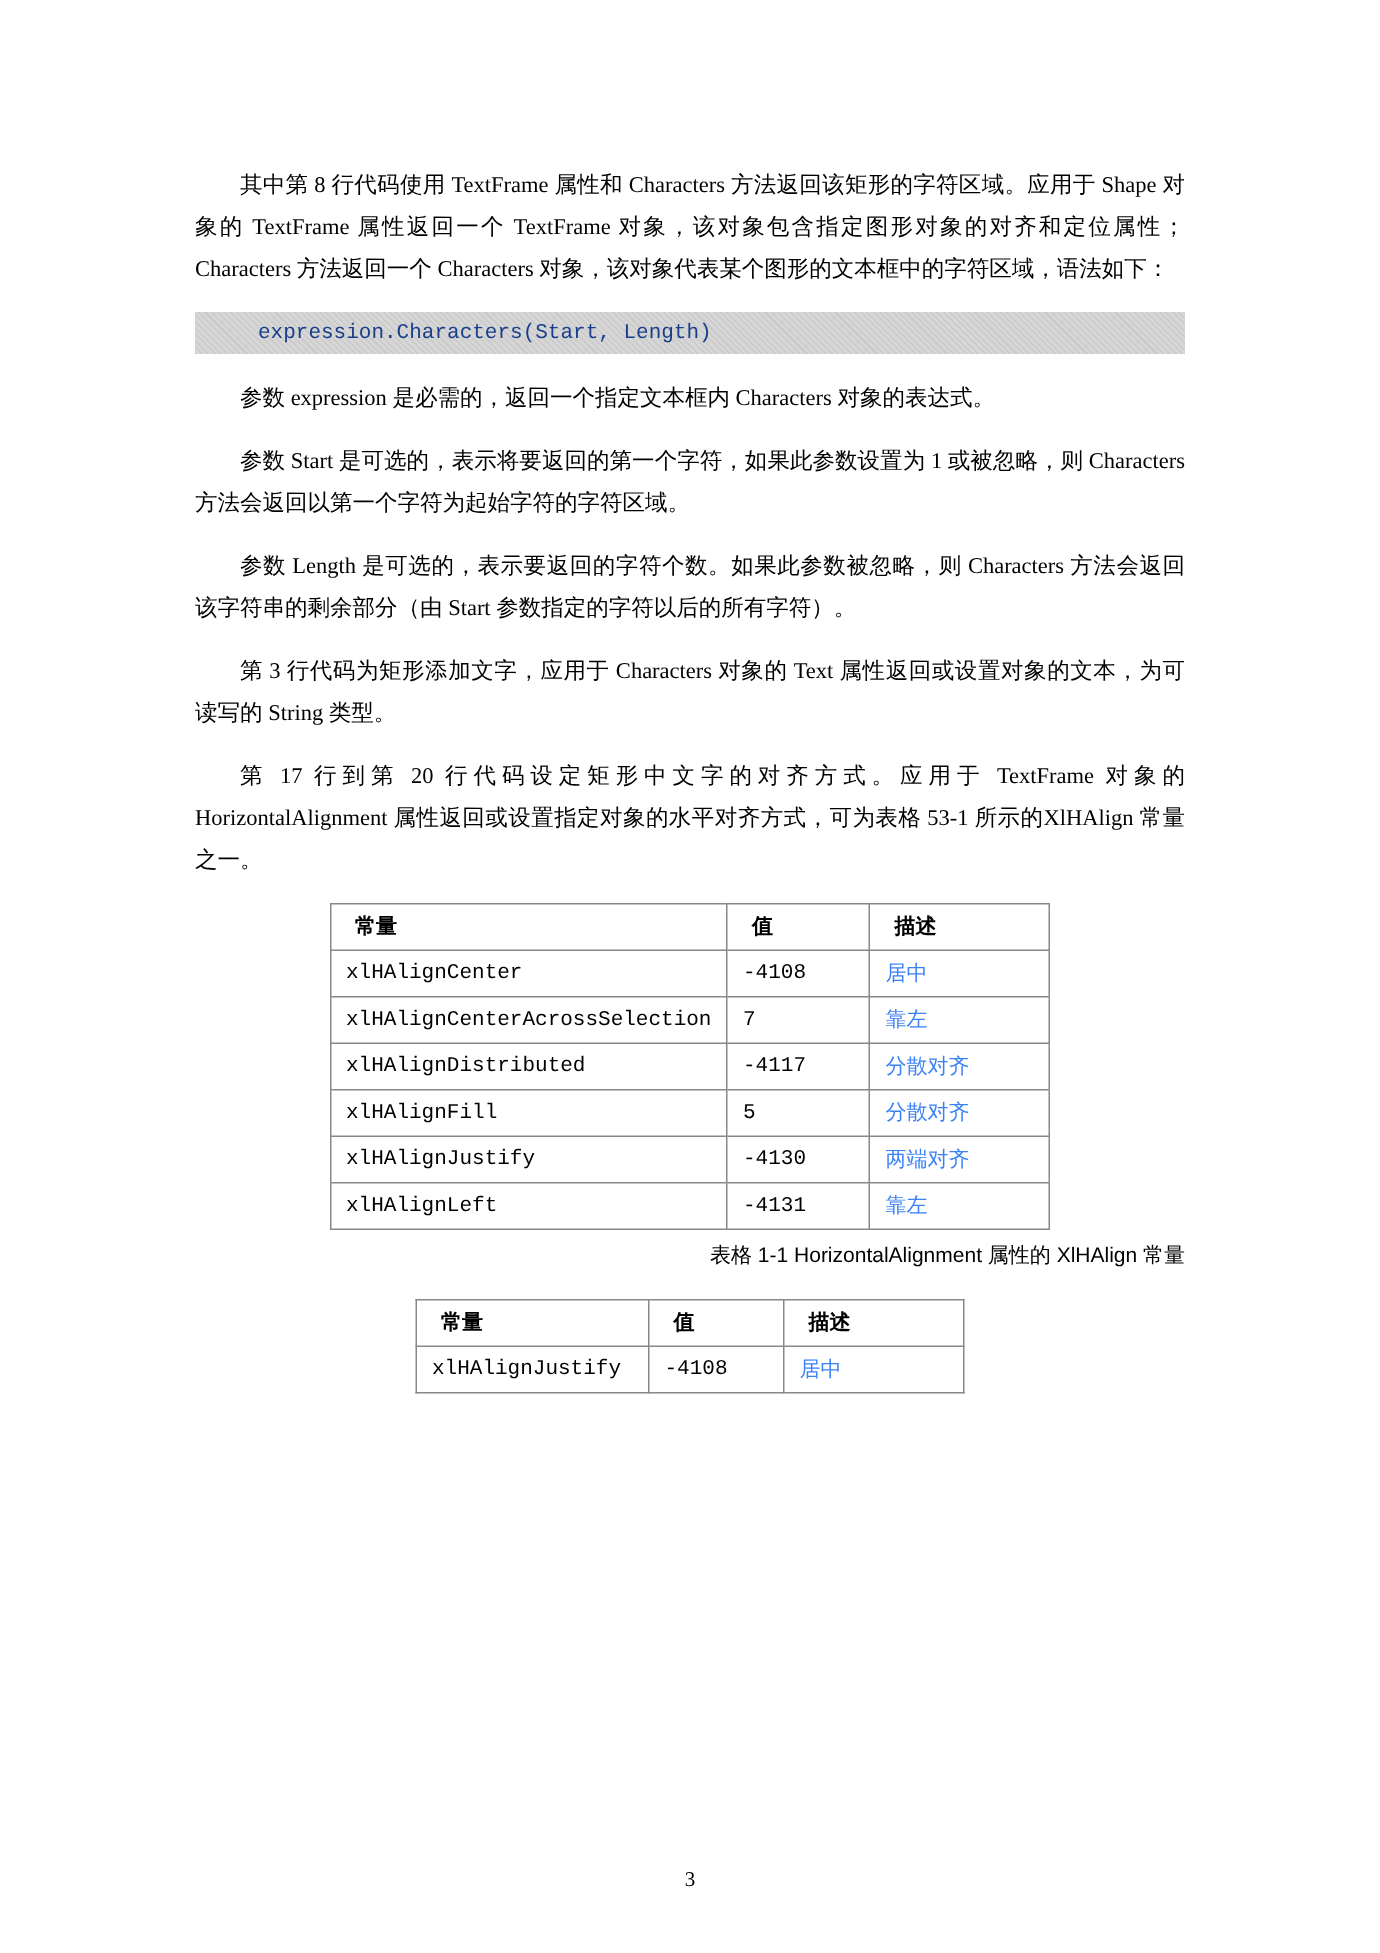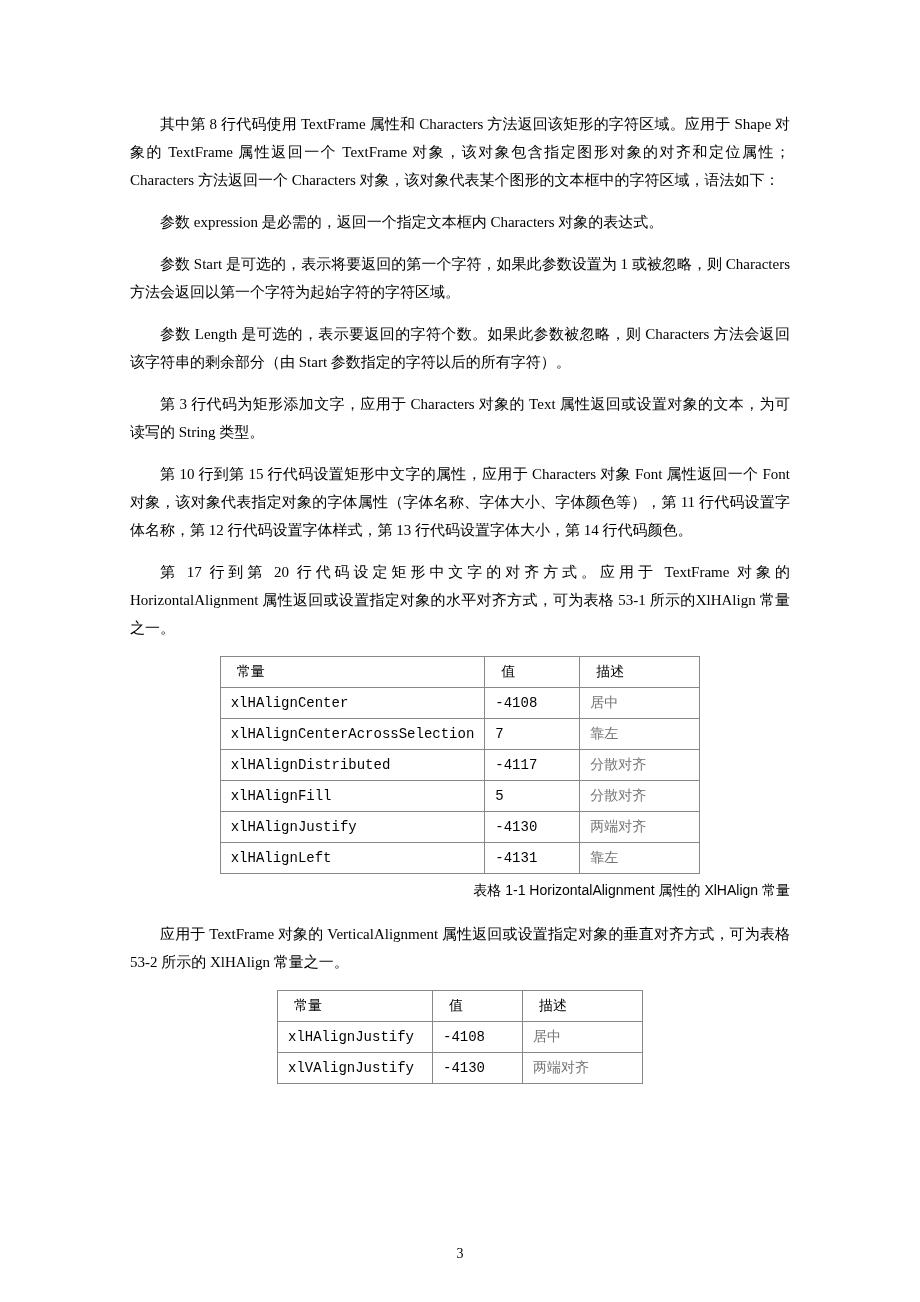--- a/index.html
+++ b/index.html
@@ -50,26 +50,26 @@
     font-family: Arial, "SimSun", sans-serif;
   }
   table.doc-table th,
   table.doc-table td {
     border: 1px solid #888;
     padding: 6px 10px;
     text-align: left;
     vertical-align: middle;
   }
   table.doc-table th {
-    font-weight: normal;
+    font-weight: bold;
     font-family: "SimSun", serif;
     padding-left: 16px;
   }
   table.doc-table td.desc {
-    color: #737373;
+    color: #3b82f6;
     font-family: Liberation Mono, monospace;
   }
   .table-caption {
     text-align: right;
     font-size: 14px;
     margin: 8px 0 20px 0;
     font-family: Arial, "SimSun", sans-serif;
   }
   .page-number {
     position: absolute;
@@ -89,30 +89,30 @@
   .t2 col.c2 { width: 90px; }
   .t2 col.c3 { width: 120px; }
 </style>
 </head>
 <body>
 
 <div class="page">
 
   <p class="para">其中第 8 行代码使用 TextFrame 属性和 Characters 方法返回该矩形的字符区域。应用于 Shape 对象的 TextFrame 属性返回一个 TextFrame 对象，该对象包含指定图形对象的对齐和定位属性；Characters 方法返回一个 Characters 对象，该对象代表某个图形的文本框中的字符区域，语法如下：</p>
 
+  <div class="codeblock">expression.Characters(Start, Length)</div>
 
   <p class="para">参数 expression 是必需的，返回一个指定文本框内 Characters 对象的表达式。</p>
 
   <p class="para">参数 Start 是可选的，表示将要返回的第一个字符，如果此参数设置为 1 或被忽略，则 Characters 方法会返回以第一个字符为起始字符的字符区域。</p>
 
   <p class="para">参数 Length 是可选的，表示要返回的字符个数。如果此参数被忽略，则 Characters 方法会返回该字符串的剩余部分（由 Start 参数指定的字符以后的所有字符）。</p>
 
   <p class="para">第 3 行代码为矩形添加文字，应用于 Characters 对象的 Text 属性返回或设置对象的文本，为可读写的 String 类型。</p>
 
-  <p class="para">第 10 行到第 15 行代码设置矩形中文字的属性，应用于 Characters 对象 Font 属性返回一个 Font 对象，该对象代表指定对象的字体属性（字体名称、字体大小、字体颜色等），第 11 行代码设置字体名称，第 12 行代码设置字体样式，第 13 行代码设置字体大小，第 14 行代码颜色。</p>
 
   <p class="para">第 17 行到第 20 行代码设定矩形中文字的对齐方式。应用于 TextFrame 对象的HorizontalAlignment 属性返回或设置指定对象的水平对齐方式，可为表格 53-1 所示的XlHAlign 常量之一。</p>
 
   <table class="doc-table t1">
     <colgroup>
         <col class="c1">
         <col class="c2">
         <col class="c3">
       </colgroup>
     <thead>
@@ -151,43 +151,37 @@
       <tr>
         <td class="latin">xlHAlignLeft</td>
         <td class="latin">-4131</td>
         <td class="desc">靠左</td>
       </tr>
     </tbody>
   </table>
 
   <div class="table-caption">表格 1-1 HorizontalAlignment 属性的 XlHAlign 常量</div>
 
-  <p class="para">应用于 TextFrame 对象的 VerticalAlignment 属性返回或设置指定对象的垂直对齐方式，可为表格 53-2 所示的 XlHAlign 常量之一。</p>
 
   <table class="doc-table t2">
     <colgroup>
         <col class="c1">
         <col class="c2">
         <col class="c3">
       </colgroup>
     <thead>
       <tr>
         <th>常量</th>
         <th>值</th>
         <th>描述</th>
       </tr>
     </thead>
     <tbody>
       <tr>
         <td class="latin">xlHAlignJustify</td>
         <td class="latin">-4108</td>
         <td class="desc">居中</td>
       </tr>
-      <tr>
-        <td class="latin">xlVAlignJustify</td>
-        <td class="latin">-4130</td>
-        <td class="desc">两端对齐</td>
-      </tr>
     </tbody>
   </table>
 
   <div class="page-number">3</div>
 </div>
 
 </body></html>

